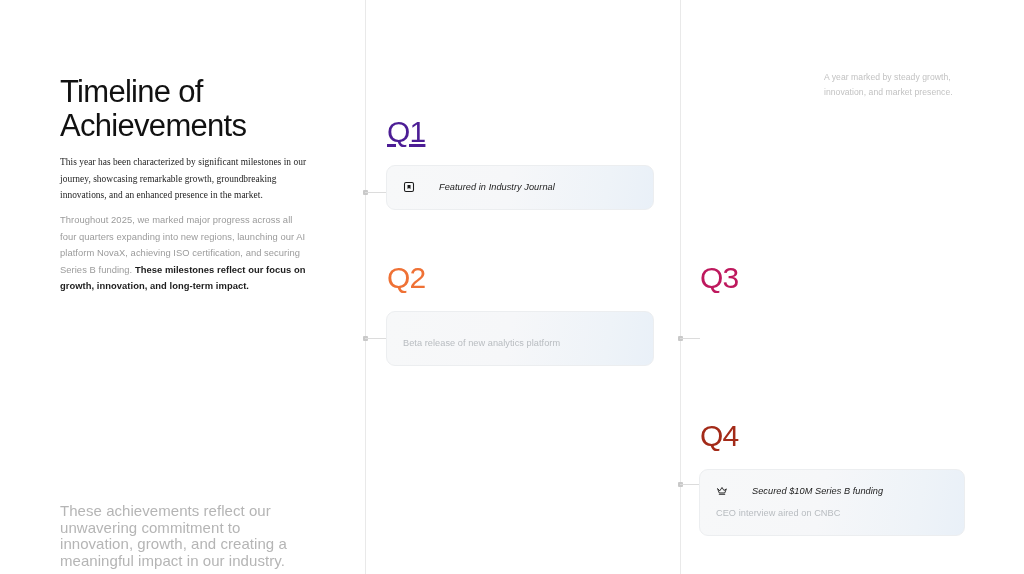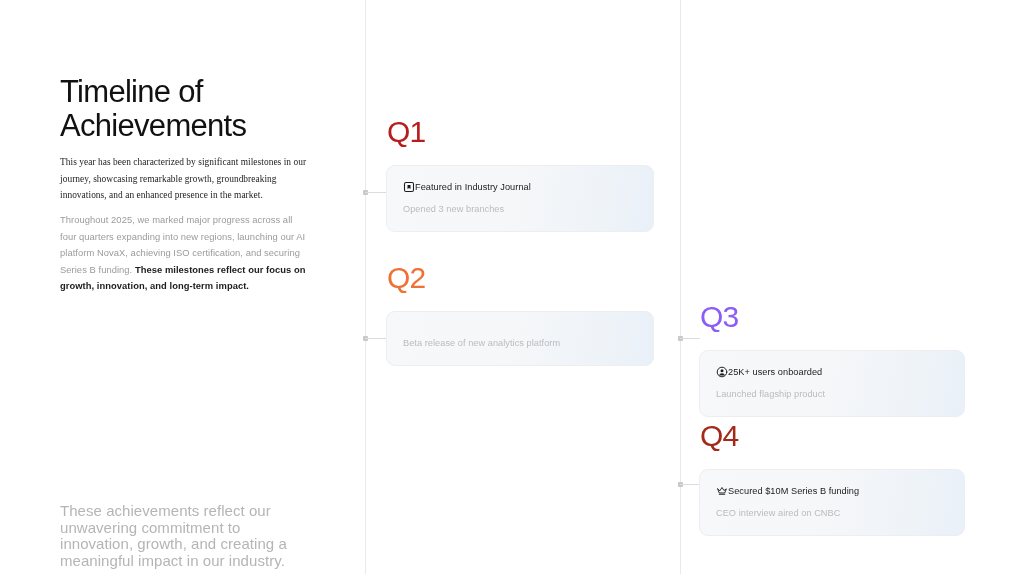--- a/index.html
+++ b/index.html
@@ -116,21 +116,22 @@
     position: relative;
     box-sizing: border-box;
     border-radius: 9px;
     border: 1px solid #eceef0;
     background: linear-gradient(100deg, #f7f8f9 0%, #f6f7f9 46%, #eef3f8 82%, #e9f0f8 100%);
     padding: 15px 16px 16px 16px;
   }
   .card-head {
     display: flex;
     align-items: center;
-    gap: 0;
+    gap: 24px;
+    font-style: italic;
   }
   .card-icon {
     width: 12px;
     height: 12px;
     flex: 0 0 12px;
     display: block;
     color: #1b1b1b;
   }
   .card-icon svg { display: block; width: 12px; height: 12px; }
   .card-title {
@@ -194,59 +195,46 @@
       <span>Achievements</span>
     </h1>
 
     <p class="intro-para">This year has been characterized by significant milestones in our journey, showcasing remarkable growth, groundbreaking innovations, and an enhanced presence in the market.</p>
 
     <p class="detail-para"><span>Throughout 2025, we marked major progress across all four quarters expanding into new regions, launching our AI platform NovaX, achieving ISO certification, and securing Series B funding. </span><span class="emphasis">These milestones reflect our focus on growth, innovation, and long-term impact.</span></p>
 
     <p class="closing-para">These achievements reflect our unwavering commitment to innovation, growth, and creating a meaningful impact in our industry.</p>
   </div>
 
+  <p class="right-caption">A year marked by steady growth, innovation, and market presence.</p>
 
   <div class="quarter q1">
-    <div class="quarter-label" style="color:#b91c1c;">Q1</div>
+    <div class="quarter-label" style="color:#4c1d95;text-decoration:underline;">Q1</div>
     <div class="card">
       <div class="card-head">
         <span class="card-icon">
           <svg viewBox="0 0 16 16" fill="none" stroke="currentColor" stroke-width="1.4" stroke-linecap="round" stroke-linejoin="round">
             <rect x="2" y="2" width="12" height="12" rx="2"></rect>
             <path d="M6 5.2h4v5.6l-2-1.5-2 1.5z" fill="currentColor" stroke="none"></path>
           </svg>
         </span>
         <span class="card-title">Featured in Industry Journal</span>
       </div>
-      <div class="card-sub">Opened 3 new branches</div>
     </div>
   </div>
 
   <div class="quarter q2">
     <div class="quarter-label" style="color:#ef7135;">Q2</div>
     <div class="card">
       <div class="card-sub">Beta release of new analytics platform</div>
     </div>
   </div>
 
   <div class="quarter q3">
-    <div class="quarter-label" style="color:#8b5cf6;margin-top:39px;">Q3</div>
-    <div class="card">
-      <div class="card-head">
-        <span class="card-icon">
-          <svg viewBox="0 0 16 16" fill="none" stroke="currentColor" stroke-width="1.3" stroke-linecap="round" stroke-linejoin="round">
-            <circle cx="8" cy="8" r="6.4"></circle>
-            <circle cx="8" cy="6.3" r="2" fill="currentColor" stroke="none"></circle>
-            <path d="M4.2 12.6c.5-1.9 2-2.9 3.8-2.9s3.3 1 3.8 2.9" fill="currentColor" stroke="none"></path>
-          </svg>
-        </span>
-        <span class="card-title">25K+ users onboarded</span>
-      </div>
-      <div class="card-sub">Launched flagship product</div>
-    </div>
+    <div class="quarter-label" style="color:#be185d;">Q3</div>
   </div>
 
   <div class="quarter q4">
     <div class="quarter-label" style="color:#a32a18;">Q4</div>
     <div class="card">
       <div class="card-head">
         <span class="card-icon">
           <svg viewBox="0 0 16 16" fill="none" stroke="currentColor" stroke-width="1.2" stroke-linecap="round" stroke-linejoin="round">
             <path d="M2.2 5.2l2.1 5.4h7.4l2.1-5.4-3.2 2.1L8 3.3 5.4 7.3z"></path>
             <path d="M4.3 12.4h7.4"></path>

